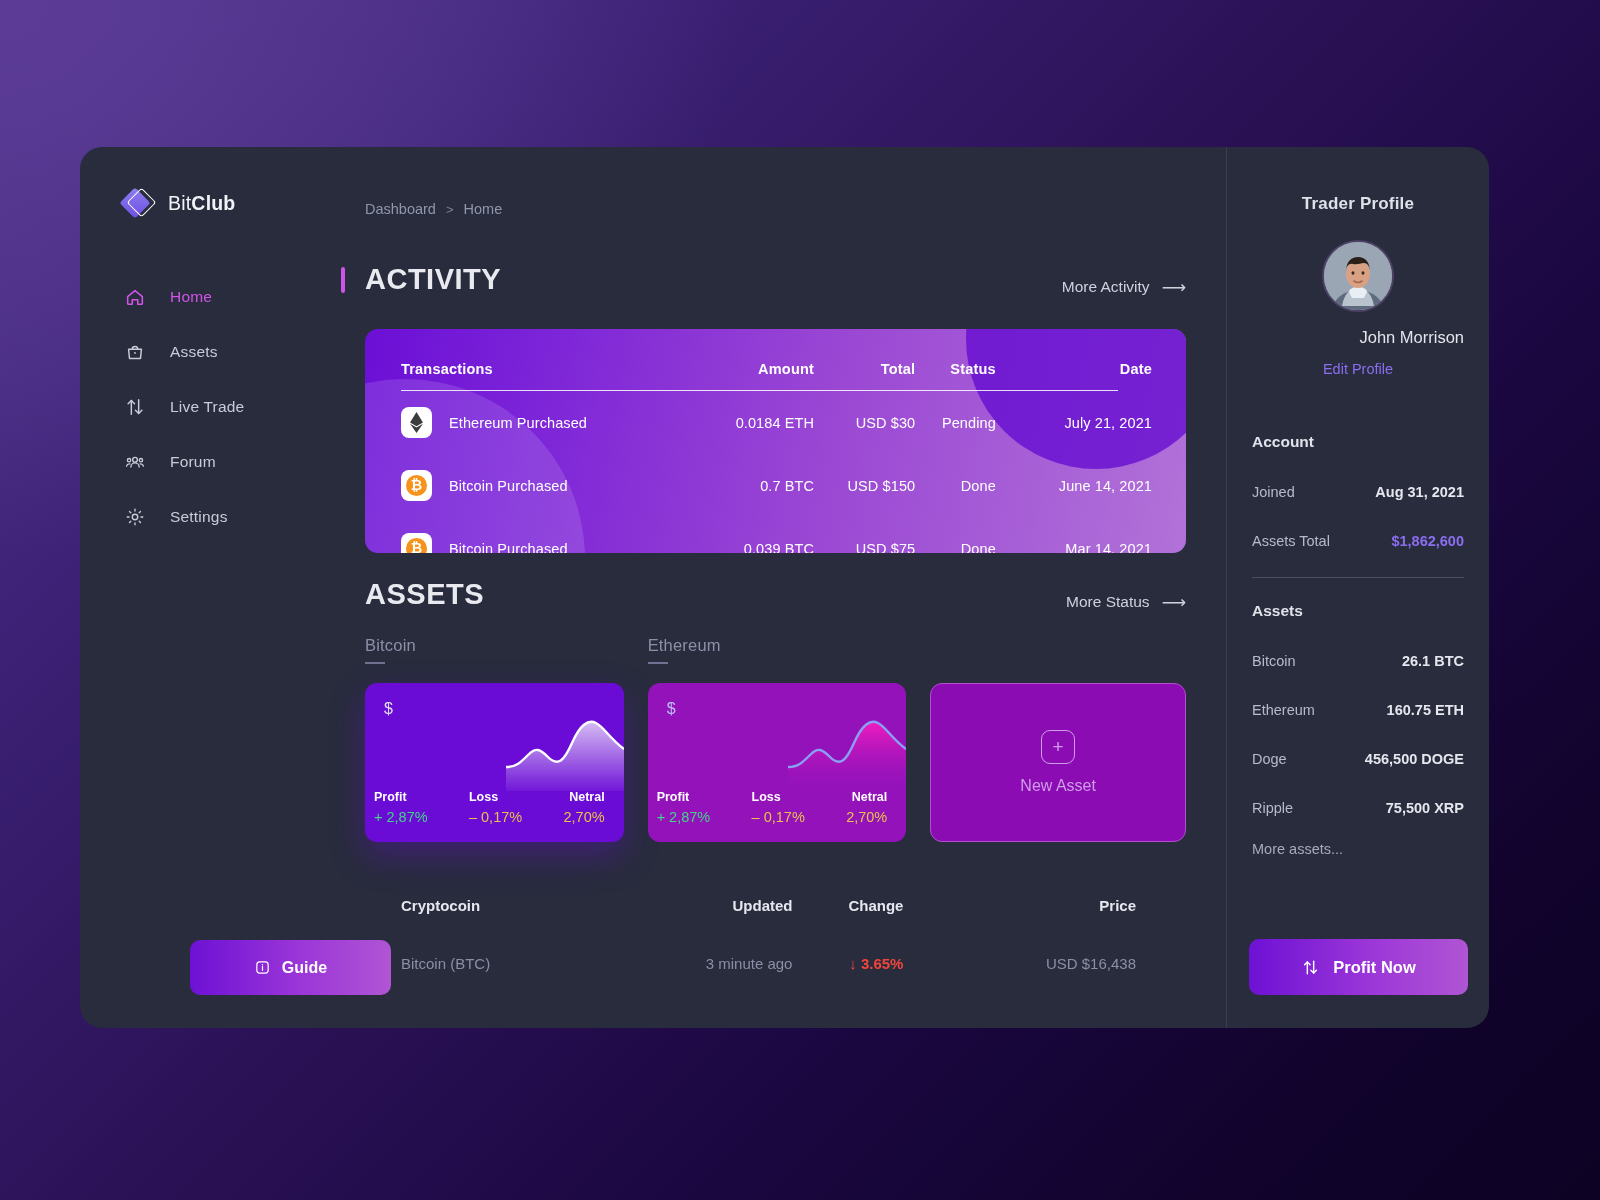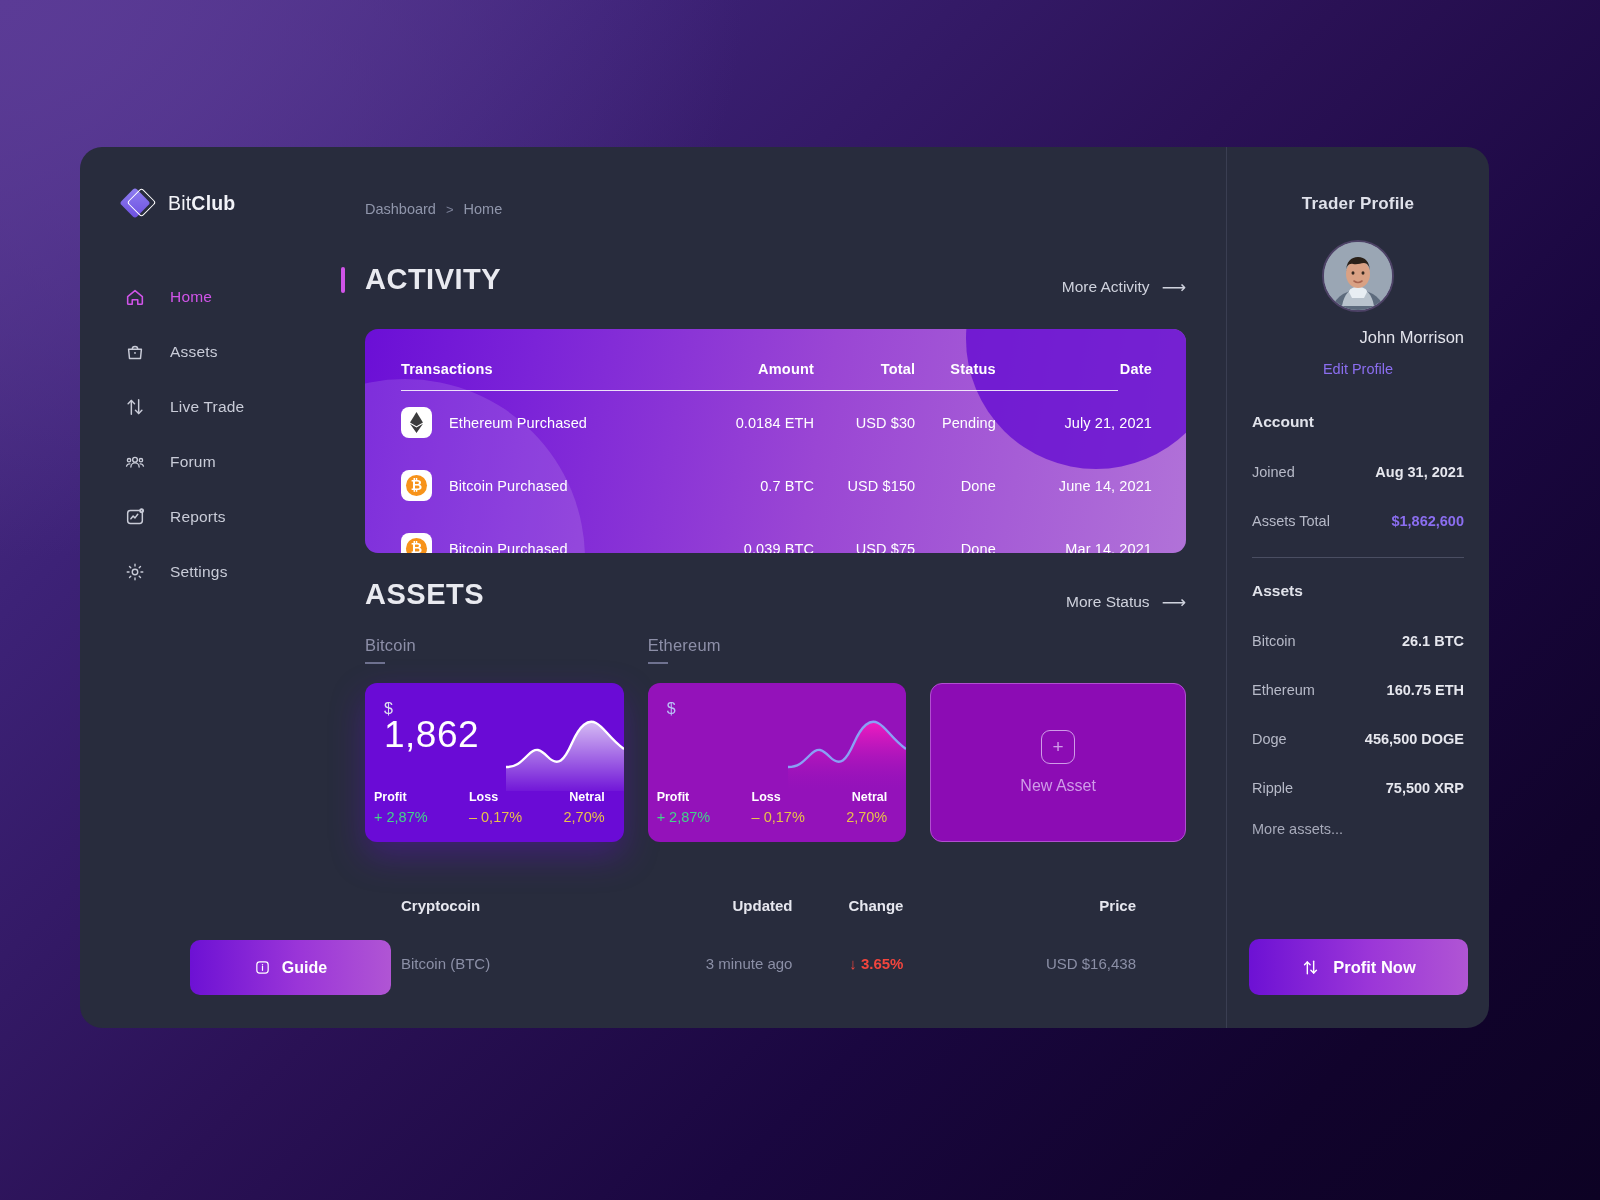--- a/index.html
+++ b/index.html
@@ -170,21 +170,21 @@
   .rpanel {
     width: 263px; flex: 0 0 263px; border-left: 1px solid #3a3e52;
     padding: 47px 25px 0 25px; position: relative;
   }
   .rp-title { text-align: center; font-size: 17px; font-weight: 700; color: #dfe1ea; letter-spacing: .2px; }
   .avatar-wrap { display: flex; justify-content: center; margin-top: 26px; }
   .avatar { width: 72px; height: 72px; border-radius: 50%; overflow: hidden; border: 2px solid #4d4266; background: #8e9bad; position: relative; }
   .avatar svg { display: block; }
   .rp-name { text-align: right; font-size: 16.5px; color: #e3e4ec; margin-top: 16px; }
   .rp-edit { text-align: center; font-size: 14.5px; color: #8b6ef0; margin-top: 14px; cursor: pointer; }
-  .rp-sec { font-size: 15.5px; font-weight: 700; color: #e0e2ea; margin-top: 36px; }
+  .rp-sec { font-size: 15.5px; font-weight: 700; color: #e0e2ea; margin-top: 56px; }
   .rp-line { display: flex; justify-content: space-between; align-items: center; margin-top: 33px; }
   .rp-k { font-size: 14.5px; color: #b7bac8; }
   .rp-v { font-size: 14.5px; color: #e6e7ee; font-weight: 600; }
   .rp-v.accent { color: #8b6ef0; font-weight: 700; }
   .rp-div { border: none; border-top: 1px solid #4a4e62; margin-top: 28px; }
   .rp-more { font-size: 14.5px; color: #a7aaba; margin-top: 25px; cursor: pointer; }
   .trade-btn {
     position: absolute; left: 22px; bottom: 33px; width: 219px; height: 56px;
     border: none; border-radius: 10px; cursor: pointer;
     background: linear-gradient(90deg,#6d11d4 0%,#9b36d8 55%,#b055d4 100%);
@@ -244,31 +244,20 @@
           <svg width="22" height="22" viewBox="0 0 24 24" fill="none" stroke="currentColor" stroke-width="1.5" stroke-linecap="round" stroke-linejoin="round">
               <circle cx="12" cy="9.5" r="2.6"></circle>
               <path d="M7.5 17.5a4.5 4.5 0 0 1 9 0"></path>
               <circle cx="5.5" cy="10" r="1.8"></circle>
               <circle cx="18.5" cy="10" r="1.8"></circle>
               <path d="M2.8 16.5a3.2 3.2 0 0 1 3.6-2.4"></path>
               <path d="M21.2 16.5a3.2 3.2 0 0 0-3.6-2.4"></path>
             </svg>
         </span>
         <span class="nav-label">Forum</span>
-      </div>
-      <div class="nav-item">
-        <span class="nav-ico">
-          <svg width="22" height="22" viewBox="0 0 24 24" fill="none" stroke="currentColor" stroke-width="1.6" stroke-linecap="round" stroke-linejoin="round">
-              <rect x="4" y="5" width="16" height="14" rx="3"></rect>
-              <path d="M7.5 14l2.5-3 2 2 3-4"></path>
-              <circle cx="19.2" cy="5.2" r="1.9" fill="#282c3d"></circle>
-              <circle cx="19.2" cy="5.2" r="1.4"></circle>
-            </svg>
-        </span>
-        <span class="nav-label">Reports</span>
       </div>
       <div class="nav-item">
         <span class="nav-ico">
           <svg width="22" height="22" viewBox="0 0 24 24" fill="none" stroke="currentColor" stroke-width="1.5" stroke-linecap="round" stroke-linejoin="round">
               <circle cx="12" cy="12" r="3"></circle>
               <path d="M12 3.5v2M12 18.5v2M20.5 12h-2M5.5 12h-2M18 6l-1.4 1.4M7.4 16.6 6 18M18 18l-1.4-1.4M7.4 7.4 6 6"></path>
             </svg>
         </span>
         <span class="nav-label">Settings</span>
       </div>
@@ -383,21 +372,20 @@
       </div>
     </div>
 
     <div class="asset-row">
 
       <div class="asset-col">
         <div class="asset-name">Bitcoin</div>
         <div class="asset-underline"></div>
         <div class="asset-card btc">
           <div class="cur">$</div>
-          <div class="big-val">1,862</div>
           <div class="spark">
             <svg viewBox="0 0 118 86" preserveAspectRatio="none">
               <defs>
                   <linearGradient id="gb" x1="0" y1="0" x2="0" y2="1">
                 <stop offset="0%" stop-color="#ffffff" stop-opacity=".72"></stop>
                 <stop offset="100%" stop-color="#ffffff" stop-opacity=".05"></stop>
               </linearGradient>
                 </defs>
               <path d="M0 62 C10 62 14 58 22 50 C30 42 34 44 42 52 C52 62 58 56 66 38 C74 20 82 14 90 18 C98 22 104 34 118 44 L118 86 L0 86 Z" fill="url(#gb)"></path>
               <path d="M0 62 C10 62 14 58 22 50 C30 42 34 44 42 52 C52 62 58 56 66 38 C74 20 82 14 90 18 C98 22 104 34 118 44" fill="none" stroke="#ffffff" stroke-width="2.4"></path>

